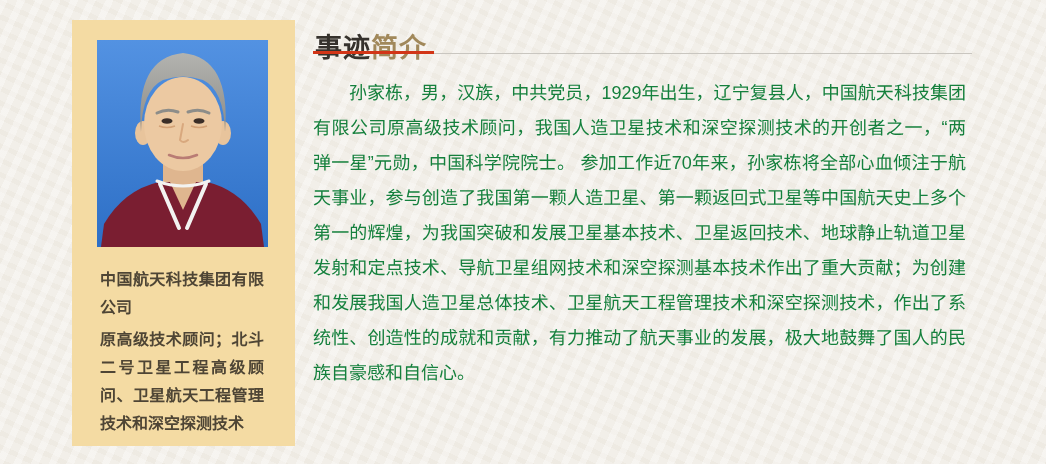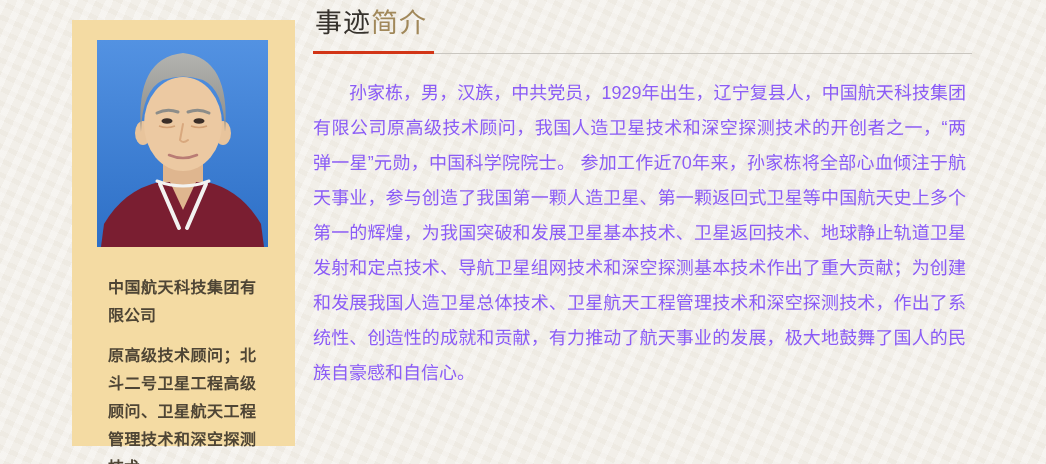--- a/index.html
+++ b/index.html
@@ -43,37 +43,37 @@
     position: absolute;
     left: 24px;
     top: 242px;
     width: 172px;
     font-size: 16px;
     font-weight: bold;
     line-height: 28px;
     color: #4e4535;
     text-align: justify;
   }
-  .caption p { margin: 12px; }
+  .caption p { margin: 4px; }
 
   
   .content {
     position: absolute;
     left: 313px;
     top: 0;
     width: 659px;
     height: 464px;
   }
 
   .section-title {
     position: absolute;
-    top: 8px;
+    top: 33px;
     left: 2px;
     font-size: 27px;
-    font-weight: normal;
+    font-weight: bold;
     letter-spacing: 1px;
     line-height: 30px;
     white-space: nowrap;
   }
   .section-title .t-dark { color: #36322d; }
   .section-title .t-gold { color: #a1885a; }
 
   .rule-row { position: absolute; top: 51px; left: 0; width: 659px; height: 4px; }
   .rule-gray {
     position: absolute;
@@ -88,21 +88,21 @@
     background: #d23517;
   }
 
   .bio {
     position: absolute;
     top: 76px;
     left: 0;
     width: 653px;
     font-size: 18px;
     line-height: 35px;
-    color: #8b5cf6;
+    color: #15803d;
     text-align: justify;
     text-indent: 2em;
   }
 </style>
 </head>
 <body>
 
 <div class="profile-card">
 
   <div class="photo-wrap">

